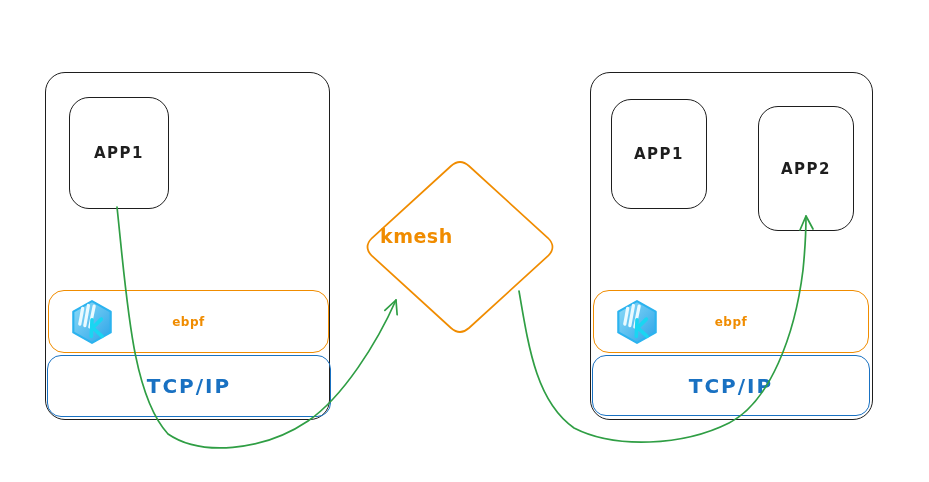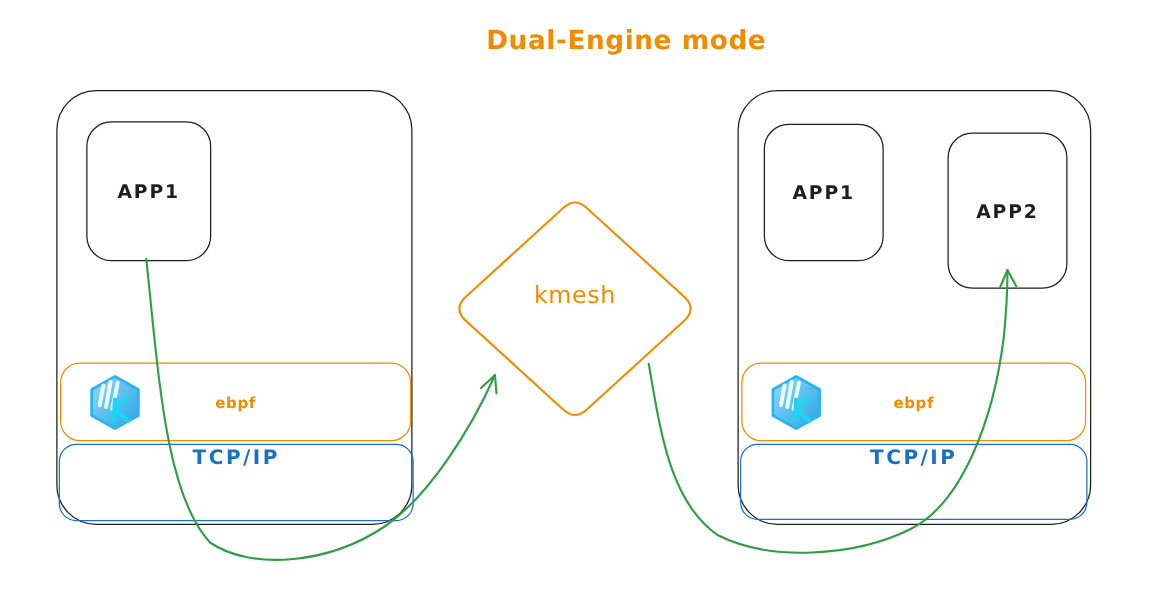--- a/index.html
+++ b/index.html
@@ -26,21 +26,21 @@
     width:250px;
     text-align:center;
     color:var(--orange);
     font-size:21px;
     font-weight:600;
     letter-spacing:0.5px;
   }
   .node{
     position:absolute;
     border:1.6px solid var(--ink);
-    border-radius:32px;
+    border-radius:20px;
     background:transparent;
   }
   .node-left{ left:45px; top:72px; width:285px; height:348px; }
   .node-right{ left:590px; top:72px; width:283px; height:348px; }
   .app-box{
     position:absolute;
     border:1.6px solid var(--ink);
     border-radius:20px;
     display:flex;
     align-items:center;
@@ -73,53 +73,52 @@
   .kmesh-icon{
     position:absolute;
     left:20px; top:8px;
   }
   .tcp-box{
     position:absolute;
     left:1px; top:282px;
     border:1.8px solid var(--blue);
     border-radius:14px;
     display:flex;
-    align-items:flex-start;
+    align-items:center;
     justify-content:center;
     color:var(--blue);
-    font-size:16px;
+    font-size:20px;
     font-weight:600;
     letter-spacing:2px;
   }
   .node-left .tcp-box{ width:284px; height:62px; }
   .node-right .tcp-box{ width:278px; height:61px; }
   .waypoint-label{
     position:absolute;
     left:380px; top:222px;
     width:160px;
-    text-align:center;
+    text-align:left;
     color:var(--orange);
     font-size:19px;
-    font-weight:400;
+    font-weight:700;
     line-height:28px;
     letter-spacing:0.5px;
   }
   .overlay{
     position:absolute;
     inset:0;
     z-index:10;
     pointer-events:none;
   }
 </style>
 </head>
 <body>
 
 <div class="canvas">
 
-  <div class="diagram-title">Dual-Engine mode</div>
 
   <div class="node node-left">
     <div class="app-box app-left-1">
       <span>APP1</span>
     </div>
     <div class="ebpf-box">
       <svg class="kmesh-icon" width="46" height="46" viewBox="0 0 64 64">
         <defs>
           <linearGradient id="kg1" x1="0" y1="0" x2="1" y2="1">
             <stop offset="0" stop-color="#8fdcf8"></stop>

